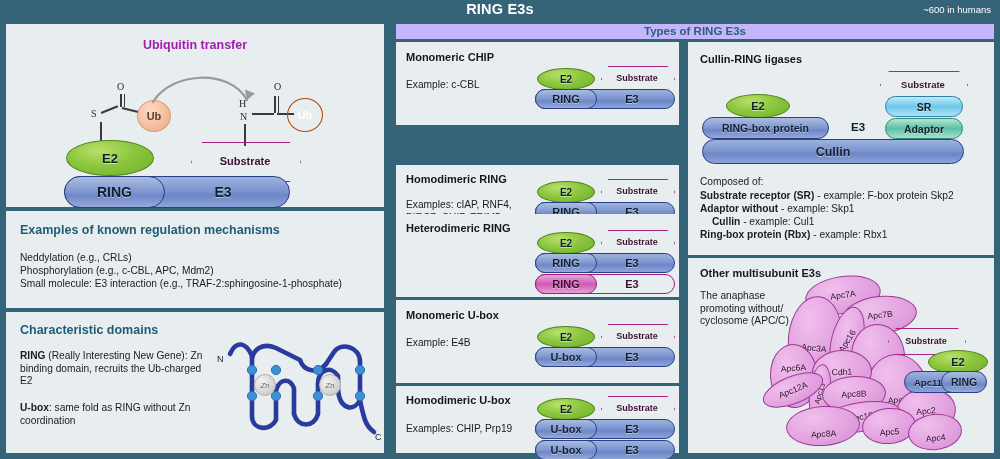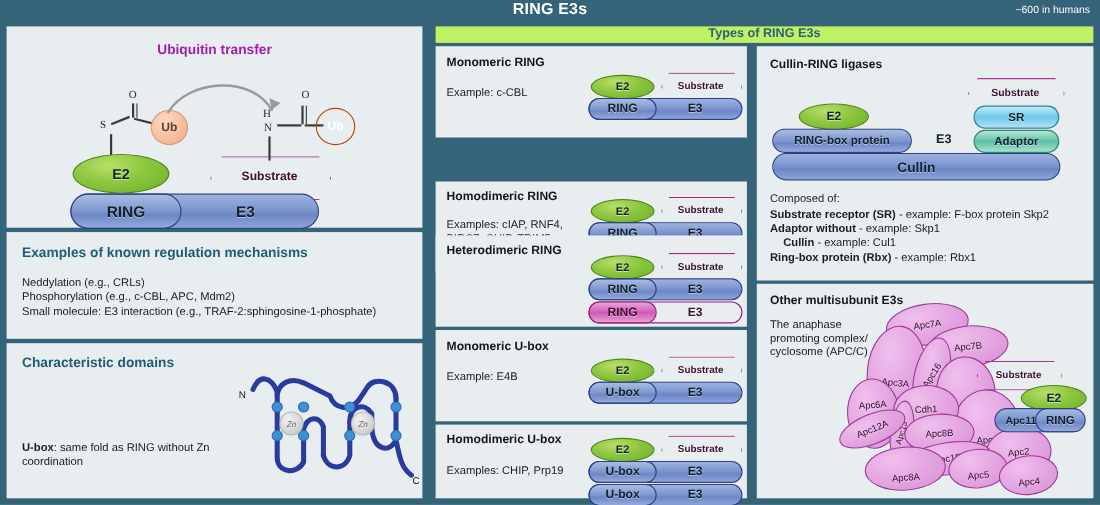--- a/index.html
+++ b/index.html
@@ -7,21 +7,21 @@
   #fig{position:relative;width:1000px;height:459px;background:#356378;}
 
   
   .hdr{position:absolute;left:0;top:0;width:1000px;height:20px;background:#356378;}
   .hdr-title{position:absolute;left:0;top:1px;width:1000px;text-align:center;color:#ffffff;
     font-size:14.5px;font-weight:bold;letter-spacing:.2px;}
   .hdr-right{position:absolute;right:9px;top:4px;color:#ffffff;font-size:9.5px;}
 
   
   .panel{position:absolute;background:#e8edf0;}
-  .panel-hdr{position:absolute;background:#bef264;color:#2d6078;font-weight:bold;font-size:11.5px;
+  .panel-hdr{position:absolute;background:#c4b5fd;color:#2d6078;font-weight:bold;font-size:11.5px;
     text-align:center;line-height:15px;}
 
   .sect-title{color:#1f5c77;font-weight:bold;font-size:12.5px;}
   .blk-title{color:#11181f;font-weight:bold;font-size:11px;}
   .body-txt{color:#1c1c1c;font-size:10.2px;line-height:12.6px;}
   .b{font-weight:bold;}
 
   
   .lozenge{position:absolute;border-radius:999px;box-sizing:border-box;
     display:flex;align-items:center;justify-content:center;
@@ -133,20 +133,23 @@
   <div class="panel" style="left:6px;top:211px;width:378px;height:97px;">
     <div class="sect-title" style="position:absolute;left:14px;top:12px;">Examples of known regulation mechanisms</div>
     <div class="body-txt" style="position:absolute;left:14px;top:41px;">Neddylation (e.g., CRLs)</div>
     <div class="body-txt" style="position:absolute;left:14px;top:54px;">Phosphorylation (e.g., c-CBL, APC, Mdm2)</div>
     <div class="body-txt" style="position:absolute;left:14px;top:67px;">Small molecule: E3 interaction (e.g., TRAF-2:sphingosine-1-phosphate)</div>
   </div>
 
   <div class="panel" style="left:6px;top:312px;width:378px;height:141px;">
     <div class="sect-title" style="position:absolute;left:14px;top:11px;">Characteristic domains</div>
 
+    <div class="body-txt" style="position:absolute;left:14px;top:38px;width:190px;">
+      <span class="b">RING</span><span> (Really Interesting New Gene): Zn binding domain, recruits the Ub-charged E2</span>
+    </div>
     <div class="body-txt" style="position:absolute;left:14px;top:90px;width:200px;">
       <span class="b">U-box</span><span>: same fold as RING without Zn coordination</span>
     </div>
 
     <svg style="position:absolute;left:208px;top:16px;width:170px;height:118px;">
       <g fill="none" stroke="#2a3b9e" stroke-width="4.6" stroke-linecap="round" stroke-linejoin="round">
         <path d="M16,26 C22,12 32,14 38,28 L38,46"></path>
         <path d="M38,46 L38,88 C38,102 56,104 62,92 L62,62"></path>
         <path d="M62,62 C66,50 76,50 80,60 L80,86"></path>
         <path d="M80,86 C84,100 100,100 104,86 L104,56"></path>
@@ -173,21 +176,21 @@
     </div>
     <div class="nc" style="left:211px;top:42px;">N</div>
     <div class="nc" style="left:369px;top:120px;">C</div>
   </div>
 
   <div class="panel-hdr" style="left:396px;top:24px;width:598px;height:15px;">
     <span>Types of RING E3s</span>
   </div>
 
   <div class="panel" style="left:396px;top:42px;width:283px;height:83px;">
-    <div class="blk-title" style="position:absolute;left:10px;top:9px;">Monomeric RING</div>
+    <div class="blk-title" style="position:absolute;left:10px;top:9px;">Monomeric CHIP</div>
     <div class="body-txt" style="position:absolute;left:10px;top:37px;width:125px;">Example: c-CBL</div>
     <div class="e2" style="left:141px;top:26px;width:56px;height:20px;font-size:10px;">
       <span>E2</span>
     </div>
     <div class="hexwrap" style="left:205px;top:24px;width:72px;height:24px;">
       <div class="hex"></div>
       <span class="hexlabel" style="font-size:9px;">Substrate</span>
     </div>
     <div class="lozenge e3bar" style="left:139px;top:47px;width:140px;height:20px;font-size:11px;padding-left:54px;">
       <span>E3</span>
@@ -325,21 +328,21 @@
     <div class="body-txt" style="position:absolute;left:24px;top:174px;">
       <span class="b">Cullin</span><span> - example: Cul1</span>
     </div>
     <div class="body-txt" style="position:absolute;left:12px;top:187px;">
       <span class="b">Ring-box protein (Rbx)</span><span> -  example: Rbx1</span>
     </div>
   </div>
 
   <div class="panel" style="left:688px;top:258px;width:306px;height:195px;">
     <div class="blk-title" style="position:absolute;left:12px;top:9px;">Other multisubunit E3s</div>
-    <div class="body-txt" style="position:absolute;left:12px;top:32px;width:92px;">The anaphase promoting complex/ cyclosome (APC/C)</div>
+    <div class="body-txt" style="position:absolute;left:12px;top:32px;width:92px;">The anaphase promoting without/ cyclosome (APC/C)</div>
 
     <div class="apc" style="left:117px;top:18px;width:74px;height:36px;transform:rotate(-8deg);">
         <span>Apc7A</span>
       </div>
     <div class="apc" style="left:155px;top:38px;width:72px;height:36px;transform:rotate(-6deg);">
         <span>Apc7B</span>
       </div>
     <div class="apc" style="left:100px;top:38px;width:52px;height:82px;transform:rotate(6deg);">
         <span style="transform:translateY(10px);">Apc3A</span>
       </div>

